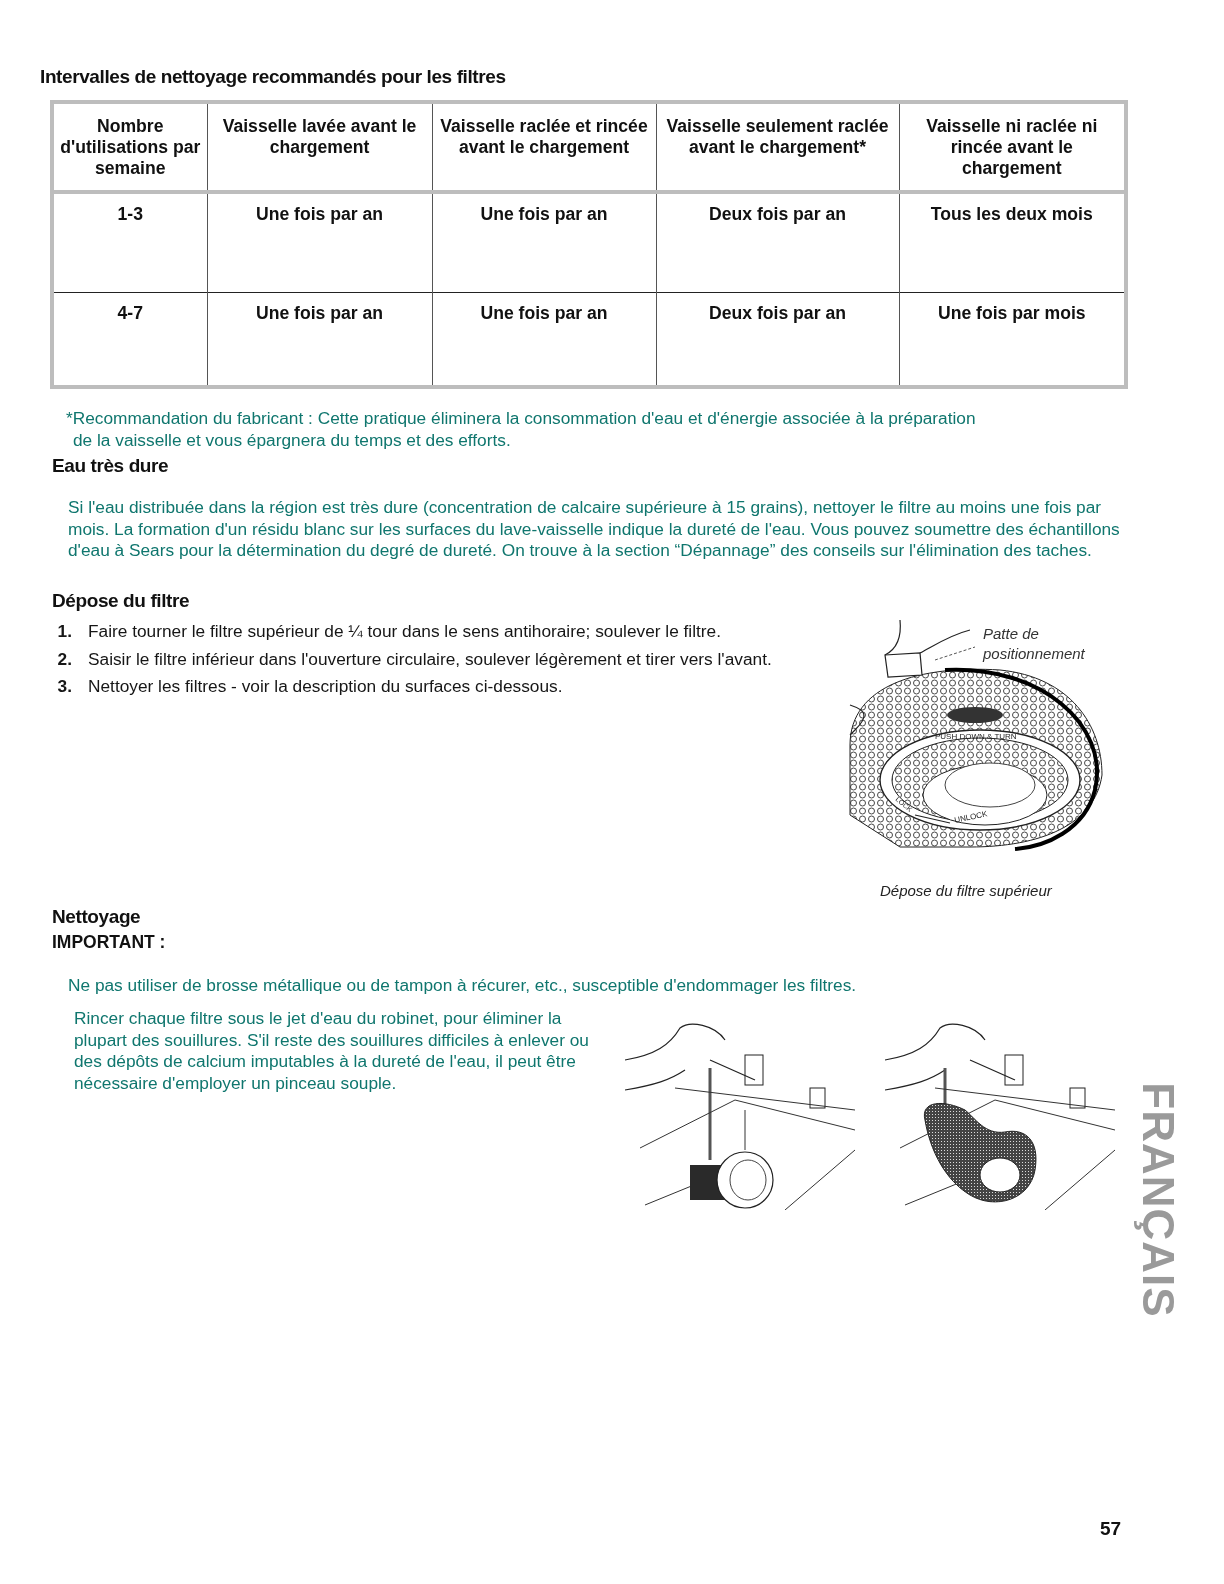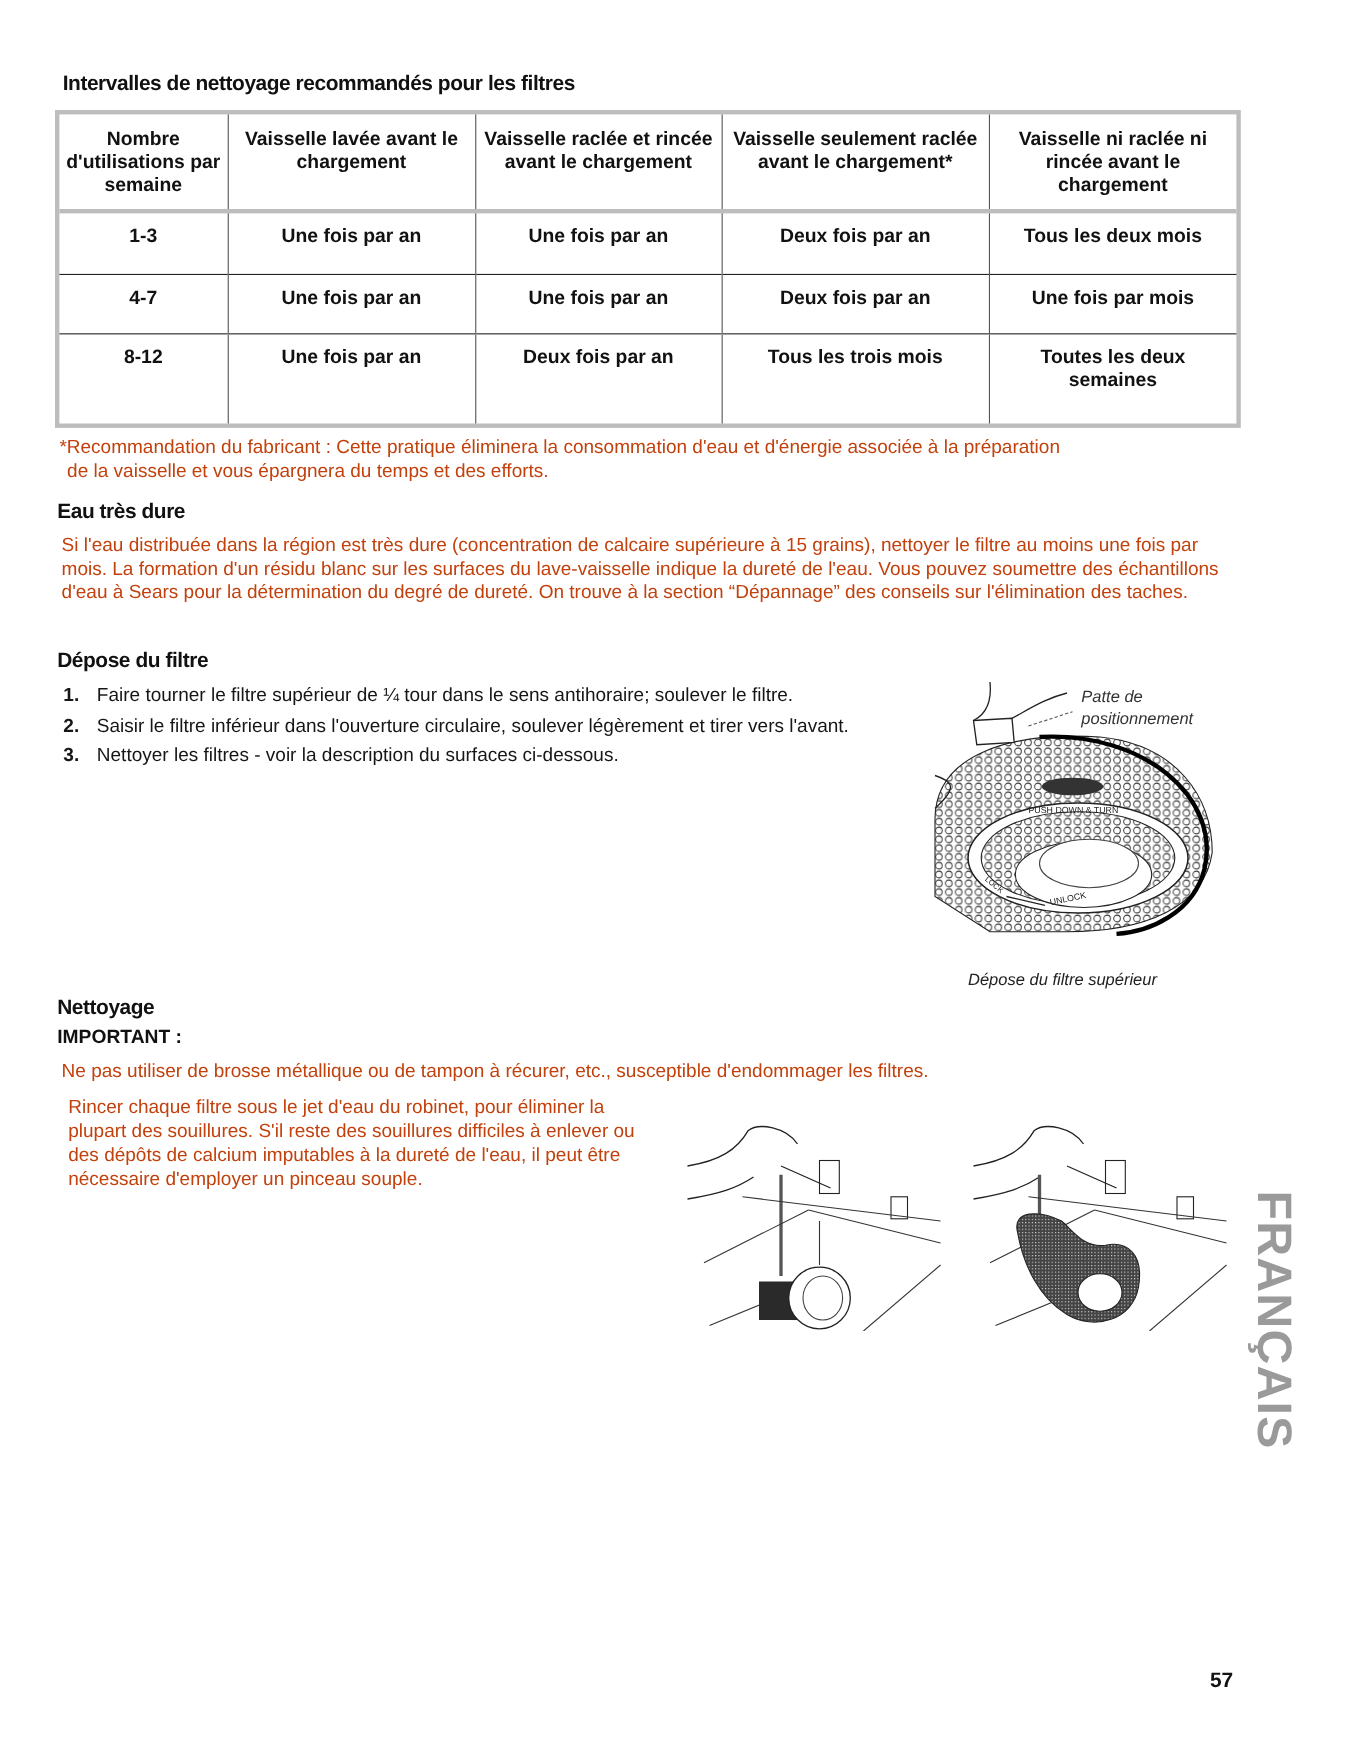--- a/index.html
+++ b/index.html
@@ -5,21 +5,21 @@
   html, body { margin: 0; padding: 0; background: #ffffff; }
   body {
     width: 1224px; height: 1584px; position: relative; overflow: hidden;
     font-family: "Liberation Sans", sans-serif; color: #111;
   }
   .abs { position: absolute; }
   .h-section {
     font-family: "Liberation Sans", sans-serif; font-weight: bold;
     font-size: 19px; letter-spacing: -0.4px; color: #111; margin: 0;
   }
-  .body-text { font-size: 17.3px; line-height: 21.5px; color: #c2410c; margin: 4px; }
+  .body-text { font-size: 17.3px; line-height: 21.5px; color: #0f766e; margin: 16px; }
 
   
   .tbl-wrap {
     left: 50px; top: 100px; width: 1078px; height: 289px;
     box-sizing: border-box;
     border: 4px solid #bdbdbd;
     background:
       repeating-linear-gradient(45deg, transparent 0 1px, transparent 1px 2px);
   }
   .tbl {
@@ -54,21 +54,21 @@
     position: absolute; left: 50%; top: 50%;
     transform: translate(-50%, -50%) rotate(90deg);
     font-weight: bold; font-size: 44px; letter-spacing: 1px;
     color: #9a9a9a; white-space: nowrap;
   }
   .page-num { left: 1100px; top: 1518px; font-weight: bold; font-size: 19px; }
 </style>
 </head>
 <body>
 
-<h2 class="h-section abs" style="left:57px; top:66px;">Intervalles de nettoyage recommandés pour les filtres</h2>
+<h2 class="h-section abs" style="left:40px; top:66px;">Intervalles de nettoyage recommandés pour les filtres</h2>
 
 <div class="tbl-wrap abs">
   <table class="tbl">
     <colgroup>
       <col style="width:153px">
         <col style="width:225px">
         <col style="width:224px">
         <col style="width:243px">
         <col style="width:225px">
     </colgroup>
@@ -88,27 +88,20 @@
         <td>Une fois par an</td>
         <td>Deux fois par an</td>
         <td>Tous les deux mois</td>
       </tr>
       <tr class="r2">
         <td>4-7</td>
         <td>Une fois par an</td>
         <td>Une fois par an</td>
         <td>Deux fois par an</td>
         <td>Une fois par mois</td>
-      </tr>
-      <tr class="r3">
-        <td>8-12</td>
-        <td>Une fois par an</td>
-        <td>Deux fois par an</td>
-        <td>Tous les trois mois</td>
-        <td>Toutes les deux semaines</td>
       </tr>
     </tbody>
   </table>
 </div>
 
 <p class="body-text abs" style="left:50px; top:392px; width:1100px;">*Recommandation du fabricant : Cette pratique éliminera la consommation d'eau et d'énergie associée à la préparation</p>
 <p class="body-text abs" style="left:57px; top:414px; width:1100px;">de la vaisselle et vous épargnera du temps et des efforts.</p>
 
 <h3 class="h-section abs" style="left:52px; top:455px;">Eau très dure</h3>
 <p class="body-text abs" style="left:52px; top:481px; width:1075px;">Si l'eau distribuée dans la région est très dure (concentration de calcaire supérieure à 15 grains), nettoyer le filtre au moins une fois par mois. La formation d'un résidu blanc sur les surfaces du lave-vaisselle indique la dureté de l'eau. Vous pouvez soumettre des échantillons d'eau à Sears pour la détermination du degré de dureté. On trouve à la section “Dépannage” des conseils sur l'élimination des taches.</p>

